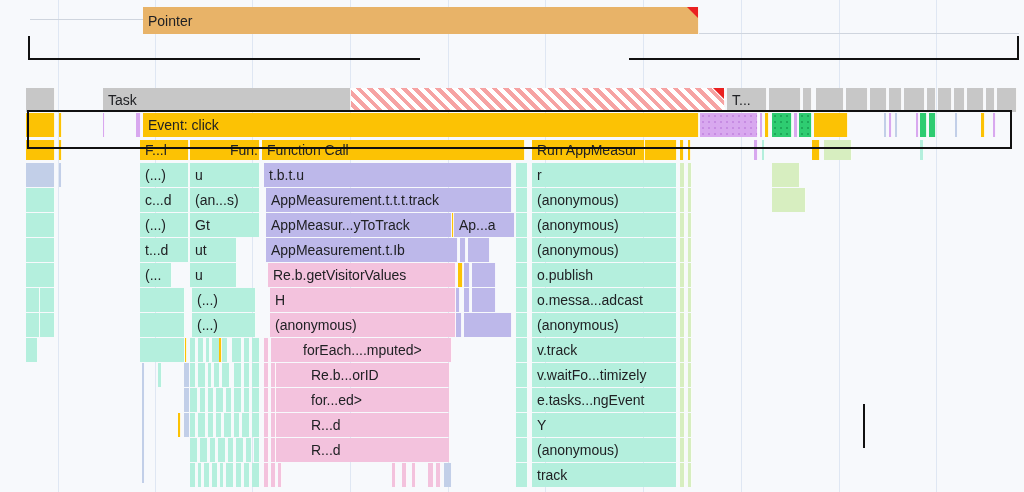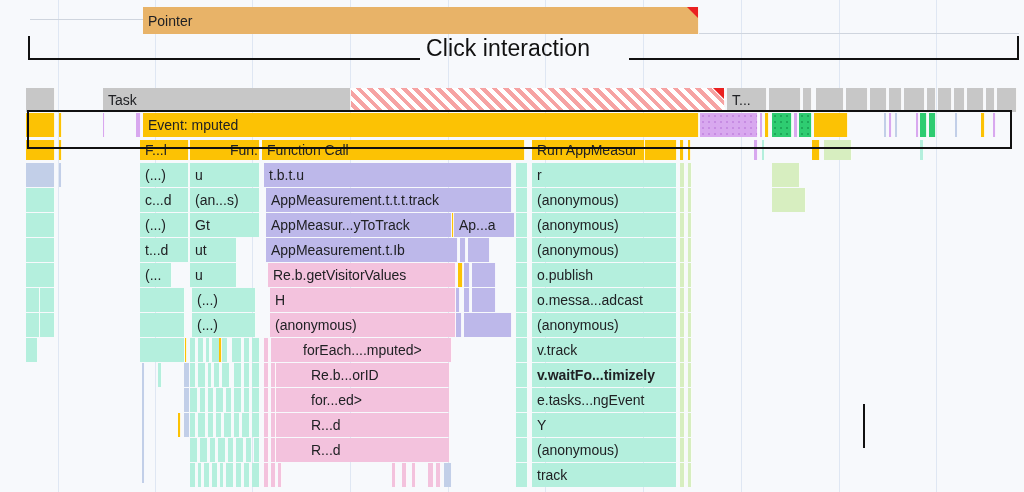--- a/index.html
+++ b/index.html
@@ -136,21 +136,21 @@
       <div class="bar c-gray nolabel" style="left: 974px; top: 88px; width: 9px; height: 24px;"></div>
       <div class="bar c-gray nolabel" style="left: 985px; top: 88px; width: 20px; height: 24px;"></div>
     </div>
 
   <div id="row-event">
       <div class="bar c-yellow nolabel" style="left: 14px; top: 113px; width: 29px; height: 24px;"></div>
       <div class="bar c-yellow nolabel" style="left: 47px; top: 113px; width: 3px; height: 24px;"></div>
       <div class="bar c-lavender nolabel" style="left: 91px; top: 113px; width: 2px; height: 24px;"></div>
       <div class="bar c-lavender nolabel" style="left: 124px; top: 113px; width: 5px; height: 24px;"></div>
       <div class="bar c-yellow" style="left: 131px; top: 113px; width: 556px; height: 24px;">
-        <span>Event: mputed</span>
+        <span>Event: click</span>
       </div>
       <div class="bar dotted nolabel" style="left: 688px; top: 113px; width: 58px; height: 24px;"></div>
       <div class="bar c-lavender nolabel" style="left: 748px; top: 113px; width: 3px; height: 24px;"></div>
       <div class="bar c-yellow nolabel" style="left: 753px; top: 113px; width: 4px; height: 24px;"></div>
       <div class="bar dotted-green nolabel" style="left: 760px; top: 113px; width: 20px; height: 24px;"></div>
       <div class="bar c-lavender nolabel" style="left: 782px; top: 113px; width: 4px; height: 24px;"></div>
       <div class="bar dotted-green nolabel" style="left: 787px; top: 113px; width: 13px; height: 24px;"></div>
       <div class="bar c-yellow nolabel" style="left: 802px; top: 113px; width: 34px; height: 24px;"></div>
       <div class="bar c-steel nolabel" style="left: 872px; top: 113px; width: 3px; height: 24px;"></div>
       <div class="bar c-lavender nolabel" style="left: 877px; top: 113px; width: 3px; height: 24px;"></div>
@@ -472,21 +472,21 @@
       <div class="bar c-teal nolabel" style="left: 128px; top: 338px; width: 45px; height: 24px;"></div>
       <div class="bar c-pink" style="left: 262px; top: 338px; width: 178px; height: 24px; padding-left: 29px;">
         <span>forEach....mputed&gt;</span>
       </div>
       <div class="bar c-teal" style="left: 520px; top: 338px; width: 145px; height: 24px;">
         <span>v.track</span>
       </div>
       <div class="bar c-pink" style="left: 264px; top: 363px; width: 174px; height: 24px; padding-left: 35px;">
         <span>Re.b...orID</span>
       </div>
-      <div class="bar c-teal" style="left: 520px; top: 363px; width: 145px; height: 24px; font-weight: bold;">
+      <div class="bar c-teal" style="left: 520px; top: 363px; width: 145px; height: 24px;">
         <span>v.waitFo...timizely</span>
       </div>
       <div class="bar c-pink" style="left: 264px; top: 388px; width: 174px; height: 24px; padding-left: 35px;">
         <span>for...ed&gt;</span>
       </div>
       <div class="bar c-teal" style="left: 520px; top: 388px; width: 145px; height: 24px;">
         <span>e.tasks...ngEvent</span>
       </div>
       <div class="bar c-pink" style="left: 264px; top: 413px; width: 174px; height: 24px; padding-left: 35px;">
         <span>R...d</span>
@@ -505,19 +505,18 @@
       </div>
       <div class="bar c-teal" style="left: 520px; top: 463px; width: 145px; height: 24px;">
         <span>track</span>
       </div>
     </div>
 
   <div class="anno-line" style="left:16px;top:36px;width:2px;height:24px;"></div>
   <div class="anno-line" style="left:16px;top:58px;width:392px;height:2px;"></div>
   <div class="anno-line" style="left:617px;top:58px;width:390px;height:2px;"></div>
   <div class="anno-line" style="left:1005px;top:36px;width:2px;height:24px;"></div>
-  <div class="anno-text" style="left:414px;top:48px;transform:translateY(-50%);">Click interaction</div>
 
   <div class="bracket" style="left:15px;top:110px;width:985px;height:39px;"></div>
 
   <div class="anno-line" style="left:851px;top:404px;width:2px;height:44px;"></div>
 
 </div>
 
 </body></html>

